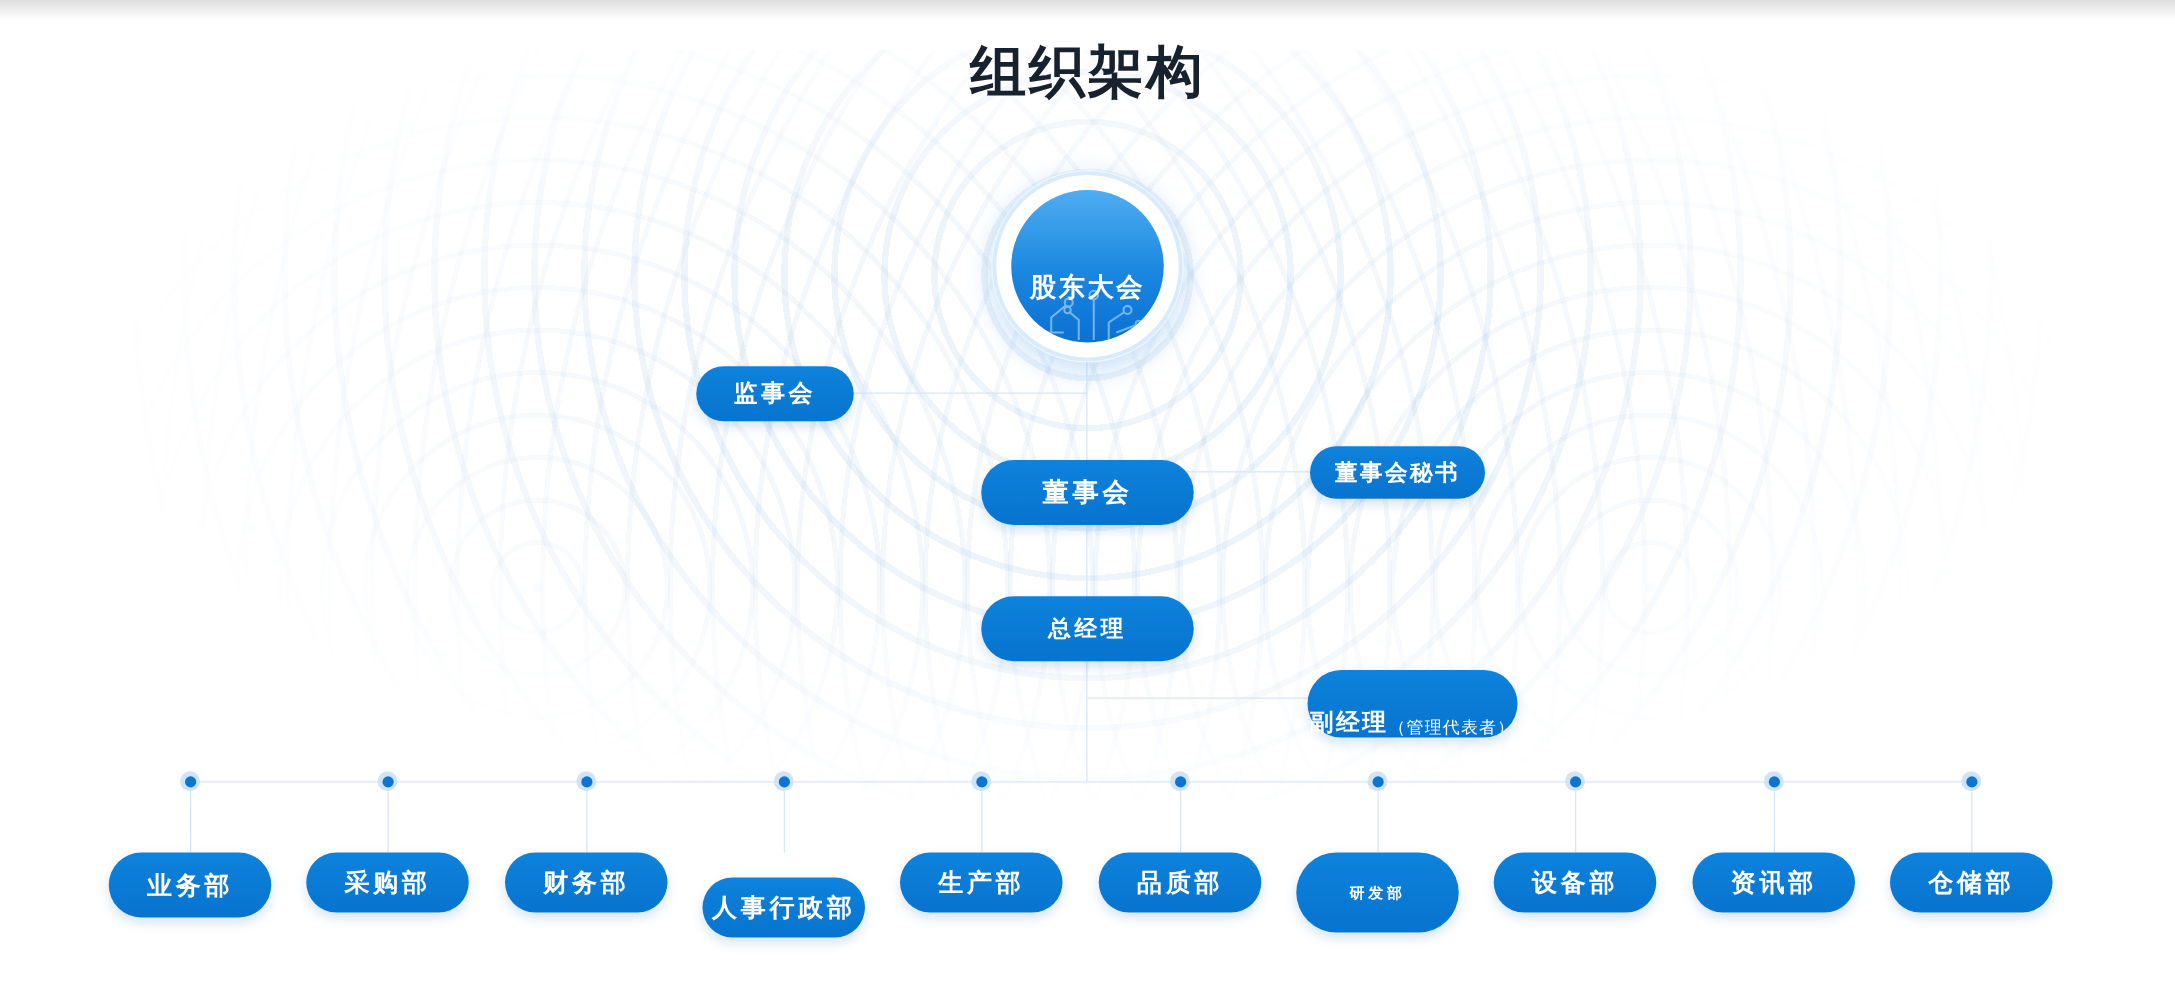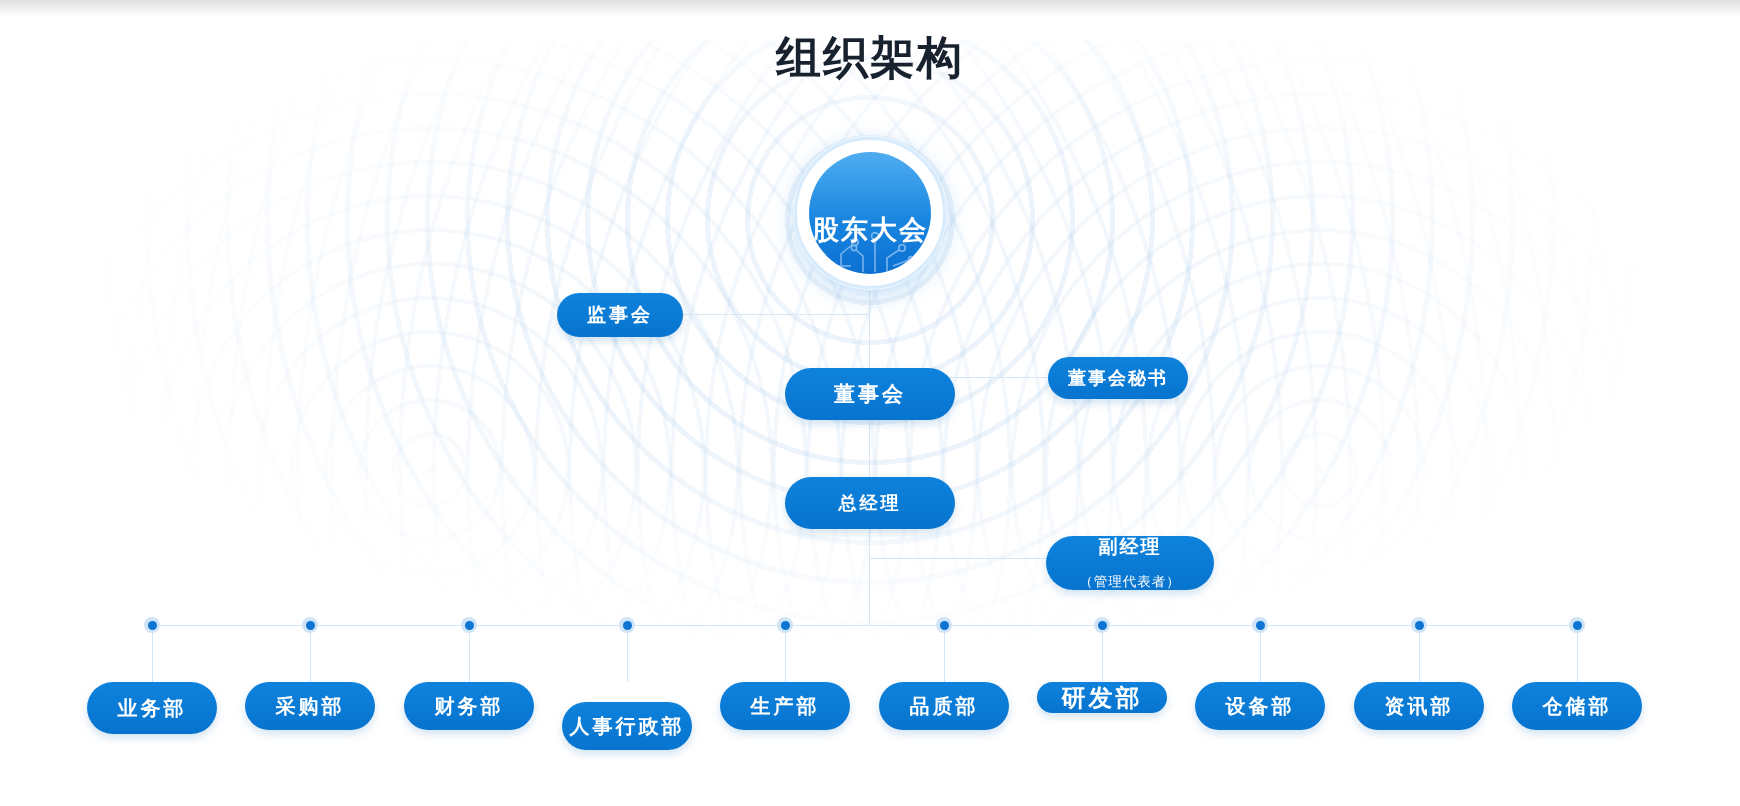--- a/index.html
+++ b/index.html
@@ -39,34 +39,34 @@
   
   .pill{
     position:absolute;z-index:3;
     background:linear-gradient(180deg,#0e82dc 0%,#0774cf 100%);
     border-radius:999px;color:#ffffff;font-weight:700;
     display:flex;align-items:center;justify-content:center;
     letter-spacing:3px;box-shadow:0 4px 9px rgba(8,100,180,.18);
     text-align:center;
   }
   .pill .sub{display:block;font-size:13.5px;font-weight:400;letter-spacing:1px;margin-top:17px;}
-  .pill.two-line{flex-direction:column;line-height:1.1;}
+  .pill.two-line{flex-direction:row;line-height:1.1;align-items:flex-end;}
   
   .root-outer{
     position:absolute;left:794px;top:137px;width:152px;height:152px;z-index:3;
     border-radius:50%;background:#ffffff;border:3px solid #d7ebfc;
     box-shadow:0 0 0 1px #eef7fe, 0 6px 22px rgba(110,175,235,.45);
     display:flex;align-items:center;justify-content:center;box-sizing:border-box;
   }
   .root-inner{
     position:relative;width:122px;height:122px;border-radius:50%;
     background:linear-gradient(180deg,#4fadf0 0%,#1a86e0 55%,#0b70d3 100%);
     display:flex;align-items:center;justify-content:center;overflow:hidden;
   }
-  .root-label{position:relative;z-index:2;color:#fff;font-weight:700;font-size:27px;letter-spacing:2px;margin-top:34px;}
+  .root-label{position:relative;z-index:2;color:#fff;font-weight:700;font-size:21px;letter-spacing:2px;margin-top:34px;}
   .circuit{position:absolute;left:14px;bottom:2px;z-index:1;opacity:.55;}
   
   .dot-outer{
     position:absolute;width:16px;height:16px;border-radius:50%;
     background:#cfe4f7;z-index:3;display:flex;align-items:center;justify-content:center;
   }
   .dot-inner{width:9px;height:9px;border-radius:50%;background:#0d74d2;}
 </style>
 </head>
 <body>
@@ -173,21 +173,21 @@
       </div>
     <div class="vline dept-feed" style="left: 944px; top: 633px; height: 49px;"></div>
     <div class="pill dept-pill" style="left: 879px; top: 682px; width: 130px; height: 48px; font-size: 20px;">品质部</div>
   </div>
 
   <div class="dept-group">
     <div class="dot-outer" style="left: 1094px; top: 617px;">
         <div class="dot-inner"></div>
       </div>
     <div class="vline dept-feed" style="left: 1102px; top: 633px; height: 49px;"></div>
-    <div class="pill dept-pill" style="left: 1037px; top: 682px; width: 130px; height: 31px; font-size: 24px;">研发部</div>
+    <div class="pill dept-pill" style="left: 1037px; top: 682px; width: 130px; height: 64px; font-size: 12px;">研发部</div>
   </div>
 
   <div class="dept-group">
     <div class="dot-outer" style="left: 1252px; top: 617px;">
         <div class="dot-inner"></div>
       </div>
     <div class="vline dept-feed" style="left: 1260px; top: 633px; height: 49px;"></div>
     <div class="pill dept-pill" style="left: 1195px; top: 682px; width: 130px; height: 48px; font-size: 20px;">设备部</div>
   </div>
 

